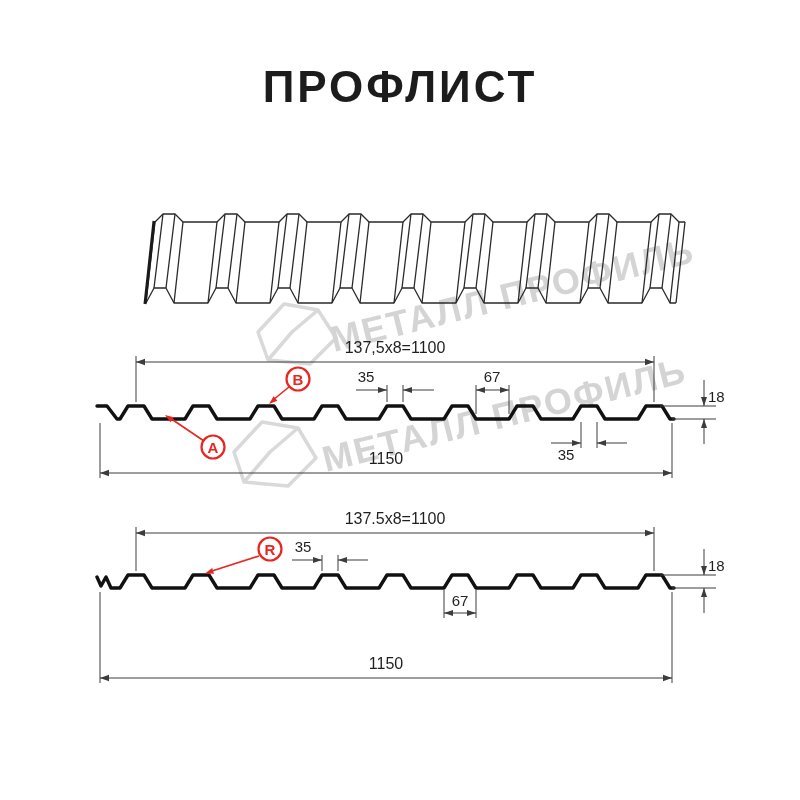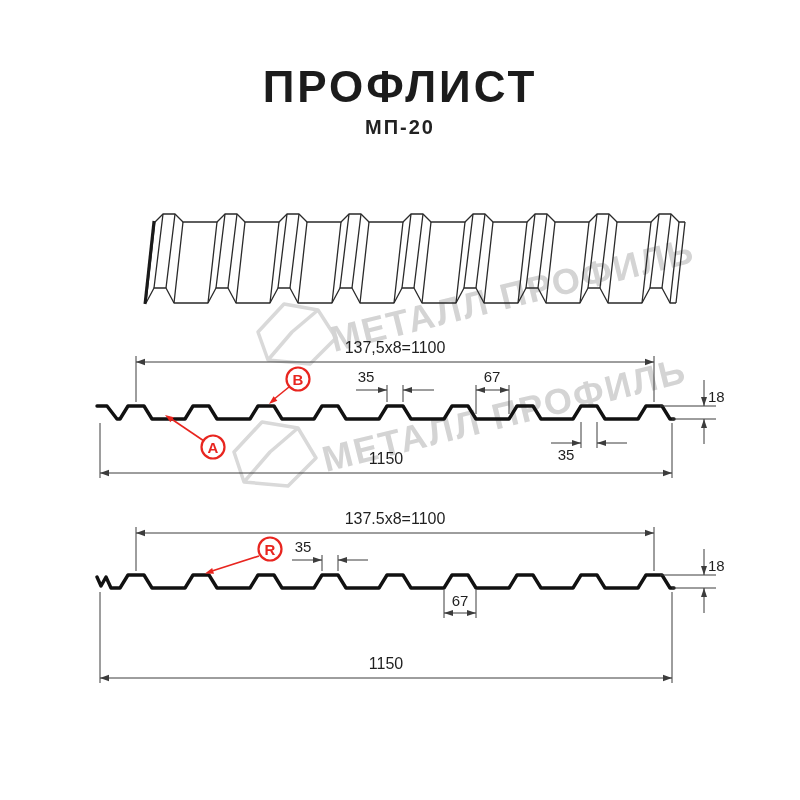--- a/index.html
+++ b/index.html
@@ -26,21 +26,20 @@
   .red-thin{fill:none;stroke:#e8251f;stroke-width:1.6;}
   .red-fill{fill:#e8251f;stroke:none;}
   .red-letter{font-size:15px;font-weight:bold;fill:#e8251f;text-anchor:middle;}
 </style>
 </head>
 <body>
 
 <div class="page">
 
   <div class="title">ПРОФЛИСТ</div>
-  <div class="subtitle">МП-20</div>
 
   <svg width="800" height="800" viewBox="0 0 800 800">
 
     <g>
       <path class="wm-logo" d="M258,332 L284,304 L318,310 L336,338 L310,364 L268,360 Z M268,360 L292,332 L318,310"></path>
       <text class="wm-text" x="334" y="352" transform="rotate(-14 334 352)">МЕТАЛЛ ПРОФИЛЬ</text>
     </g>
     <g>
       <path class="wm-logo" d="M234,452 L262,422 L298,428 L316,458 L288,486 L244,482 Z M244,482 L270,452 L298,428"></path>
       <text class="wm-text" x="326" y="472" transform="rotate(-14 326 472)">МЕТАЛЛ ПРОФИЛЬ</text>

